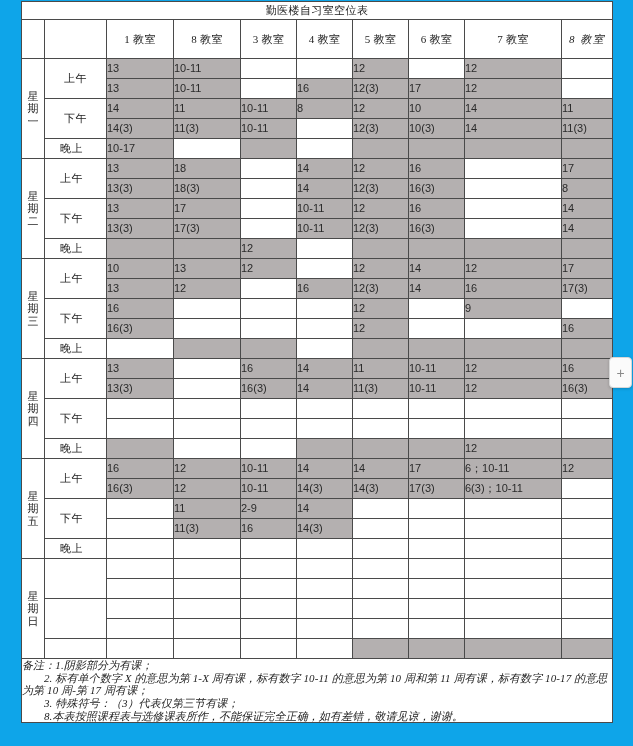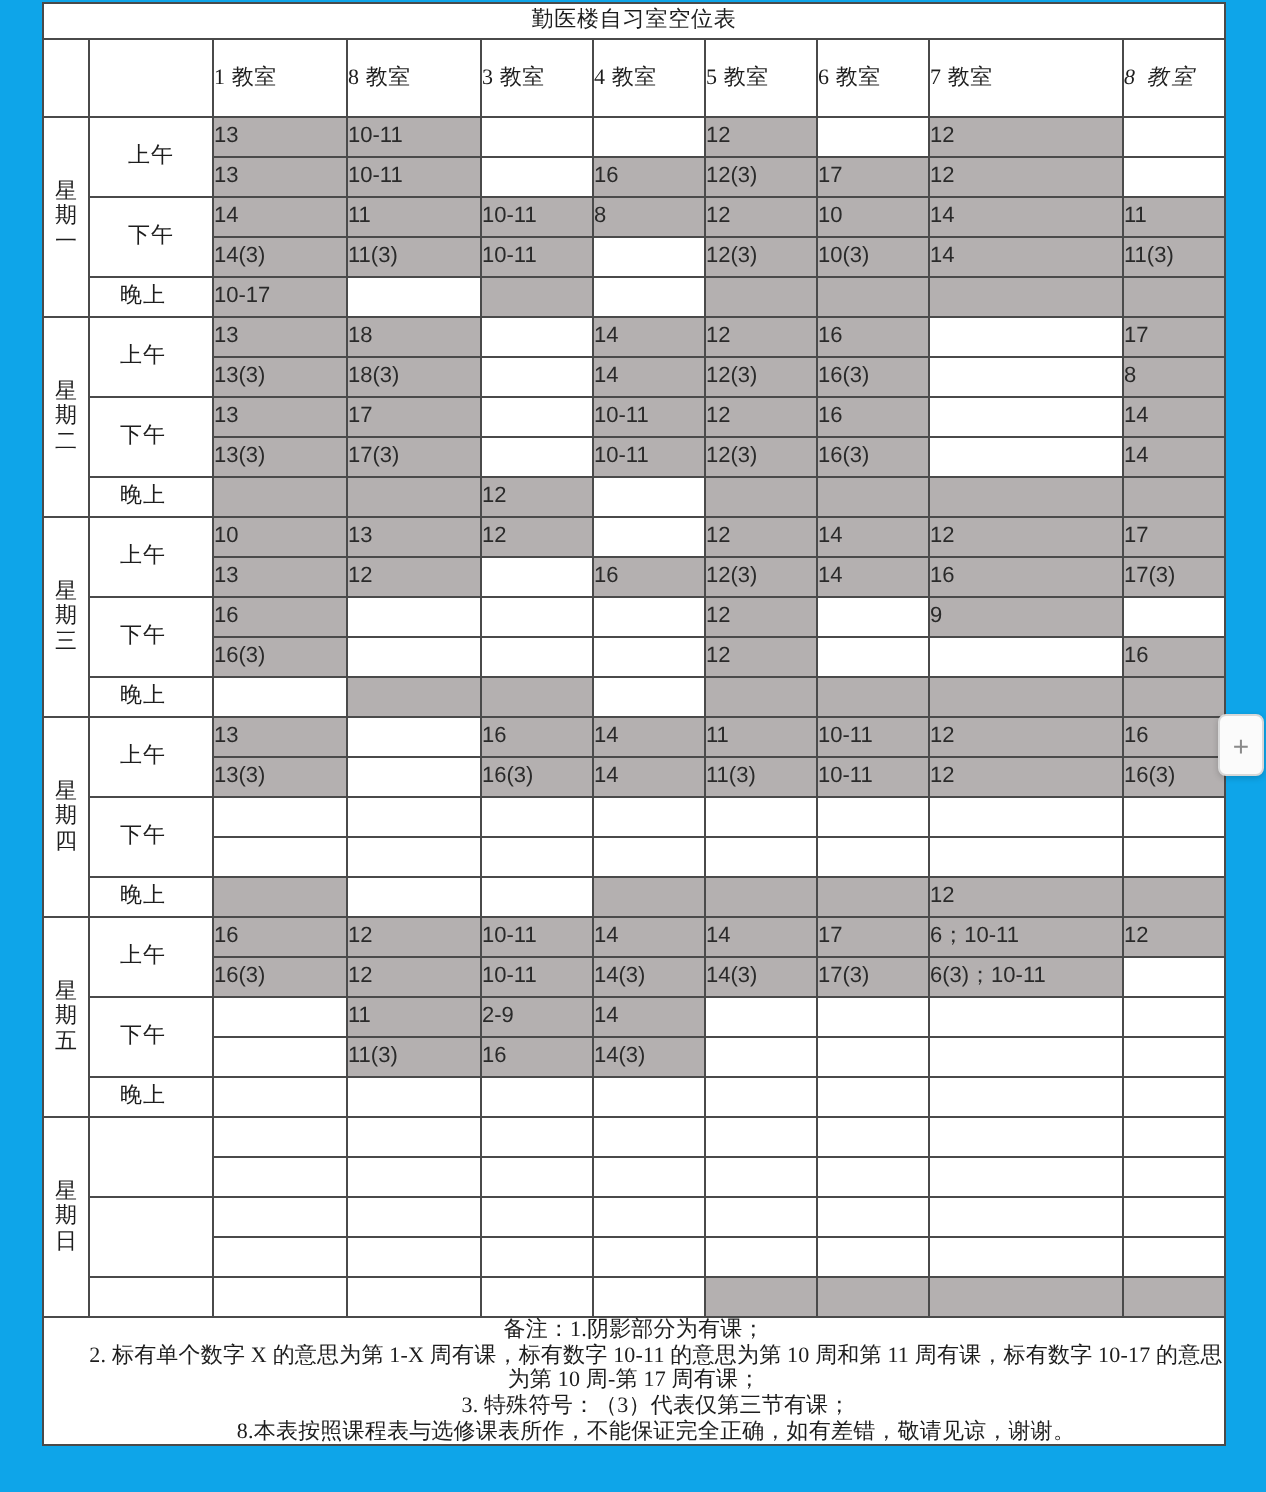--- a/index.html
+++ b/index.html
@@ -49,20 +49,21 @@
   }
   
   td.chead {
     height: 38px;
     font-size: 11.5px;
     font-weight: bold;
     padding-left: 4px;
     vertical-align: top;
     padding-top: 4px;
     letter-spacing: 0.3px;
+    text-align: center;
   }
   td.chead.narrow { letter-spacing: 1.5px; font-style: italic; }
   
   td.day {
     width: 23px;
     text-align: center;
     font-size: 11.5px;
     line-height: 1.25;
     letter-spacing: 0px;
     color: #1d1d1d;
@@ -86,22 +87,23 @@
     color: #2a2a2a;
     white-space: nowrap;
     overflow: hidden;
   }
   td.cell.sh { background: #b4b0b0; }
   
   td.notes {
     padding: 4px 6px 7px 6px;
     font-size: 11.2px;
     line-height: 1.62;
-    text-align: center;
+    text-align: left;
     letter-spacing: 0.1px;
+    font-style: italic;
   }
   td.notes p { margin: 0; }
   td.notes p.ind { text-indent: 22px; }
   
   #plus-btn {
     position: absolute;
     left: 609px;
     top: 357px;
     width: 21px;
     height: 29px;

